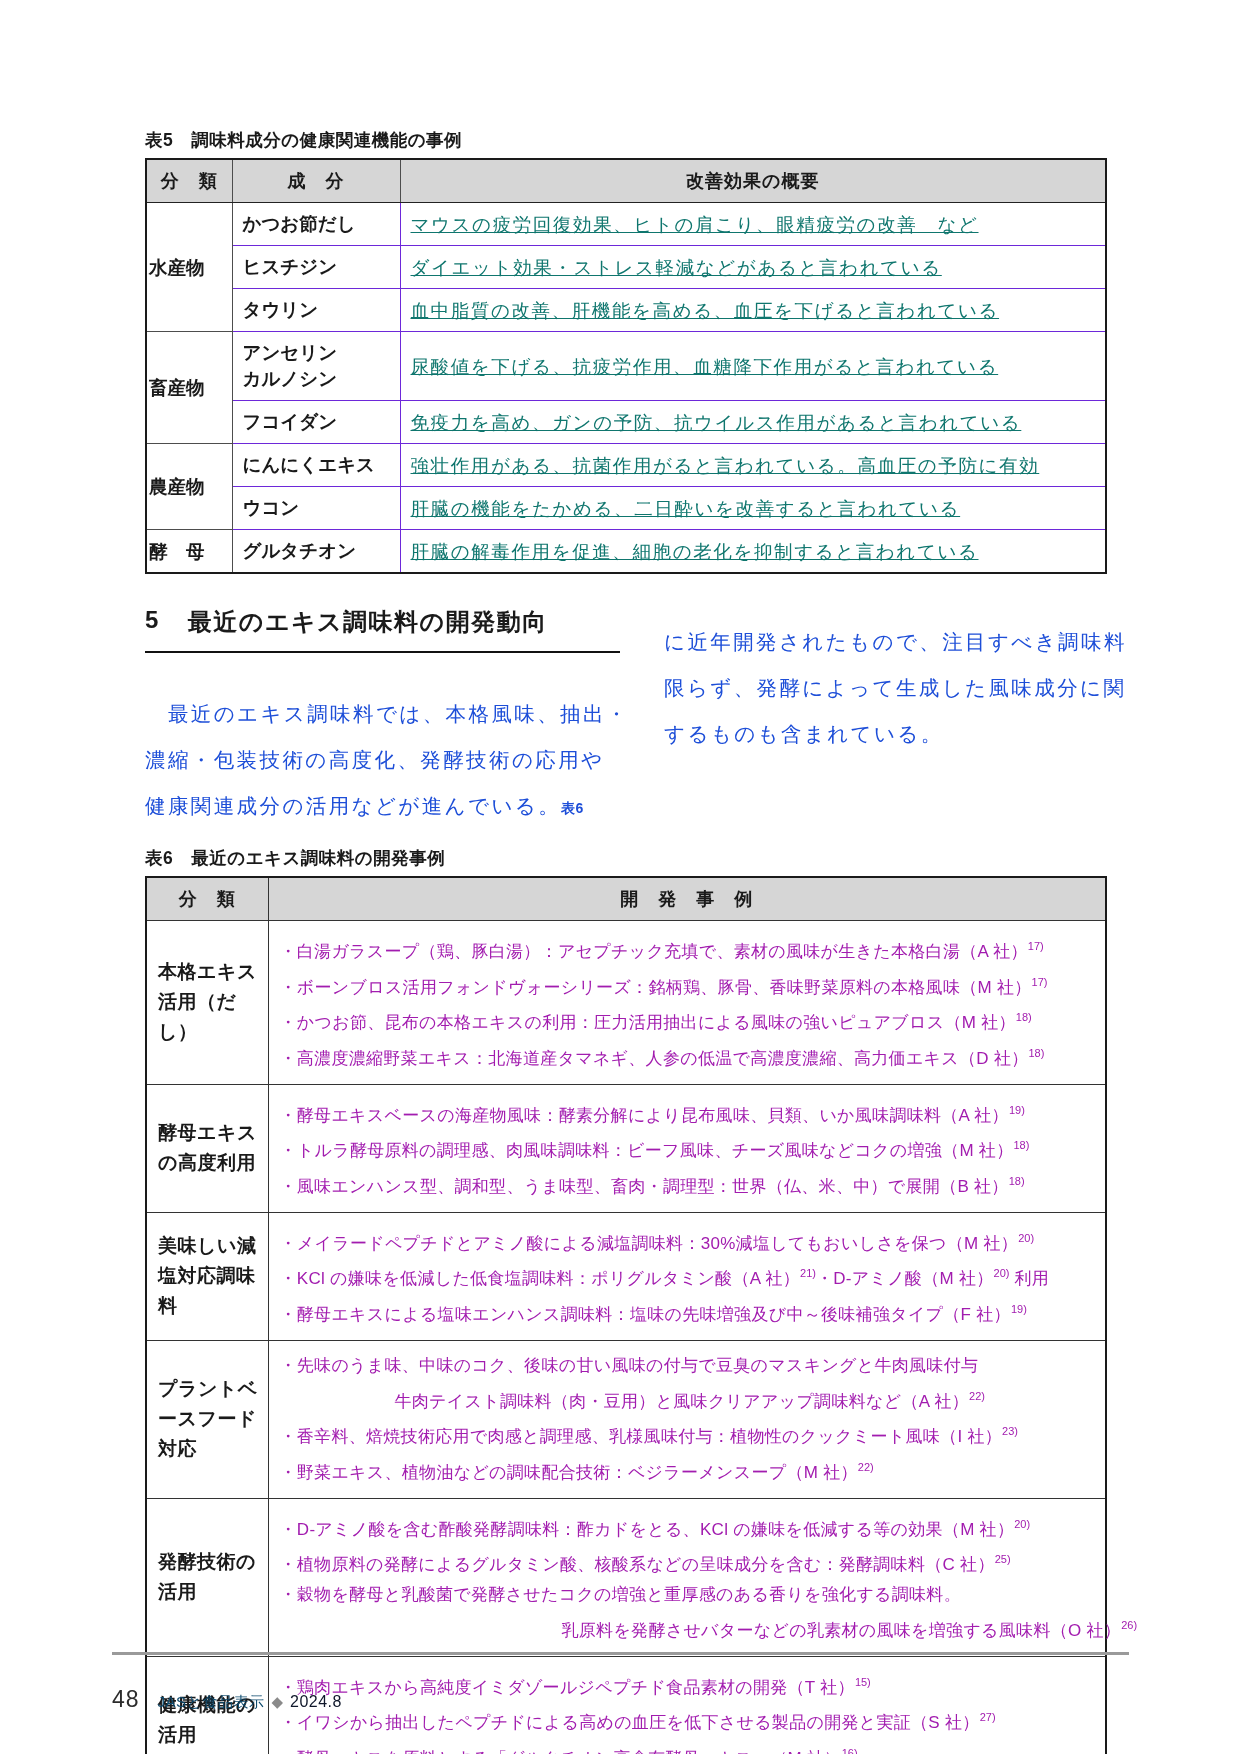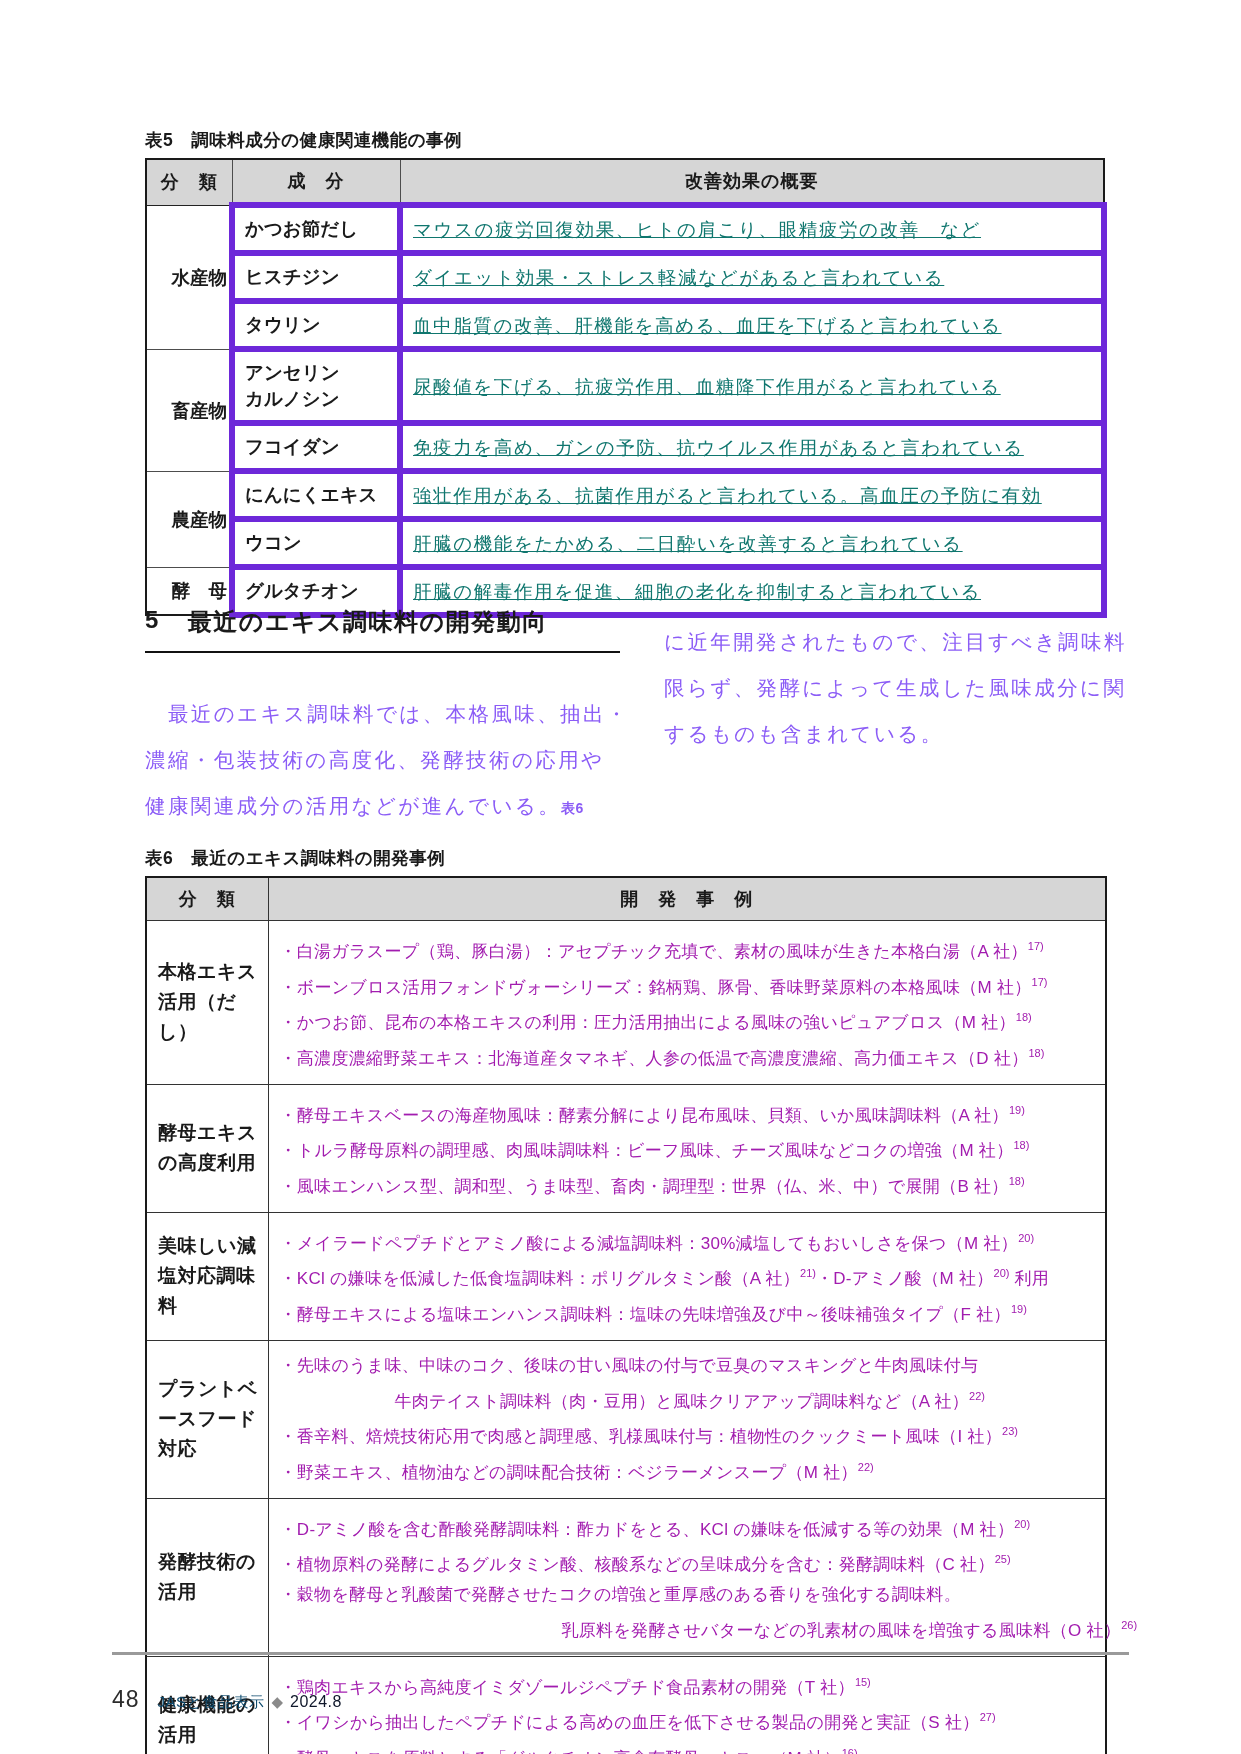--- a/index.html
+++ b/index.html
@@ -12,38 +12,38 @@
   #t5-caption{top:128px;}
   #t6-caption{top:846px;}
 
   table{border-collapse:collapse;table-layout:fixed;}
   #table5{position:absolute;top:158px;left:145px;width:962px;border:2.4px solid #1a1a1a;}
   #table5 th{
     background:#d6d6d6;font-size:18px;font-weight:bold;padding:9px 4px;
     border:1.4px solid #4d4d4d;text-align:center;letter-spacing:1px;
   }
   #table5 thead th{border-bottom:1.8px solid #222;}
-  #table5 td{border:6px solid #6d28d9;font-size:18.5px;padding:8px 10px;}
-  #table5 td.t5cat{text-align:right;font-weight:bold;border:1.4px solid #4d4d4d;padding:8px 2px;}
+  #table5 td{border:1px solid #6d28d9;font-size:18.5px;padding:8px 10px;}
+  #table5 td.t5cat{text-align:left;font-weight:bold;border:1.4px solid #4d4d4d;padding:8px 2px;}
   #table5 td.t5comp{font-weight:bold;white-space:pre-line;line-height:26px;}
   #table5 td.t5eff{letter-spacing:1.6px;color:#0f766e;text-decoration:underline;}
   #table5 tr.group-start td{border-top:1.8px solid #222;}
 
   #section{position:absolute;top:606px;left:145px;width:966px;display:flex;gap:44px;}
   .leftcol{width:475px;}
   .rightcol{width:447px;padding-top:13px;}
   #heading{
     font-size:24px;font-weight:bold;letter-spacing:1.5px;
     border-bottom:2.4px solid #111;padding-bottom:13px;display:flex;gap:28px;
   }
   .para{margin-top:38px;}
   .rightcol .para{margin-top:0;}
   .bodyline{
     font-family:"Liberation Serif","DejaVu Serif",serif;
-    font-size:20.5px;line-height:46px;letter-spacing:2.4px;white-space:nowrap;color:#8b5cf6;
+    font-size:20.5px;line-height:46px;letter-spacing:2.4px;white-space:nowrap;color:#1d4ed8;
   }
   .bodyline b{font-family:"Liberation Sans","DejaVu Sans",sans-serif;font-size:14px;letter-spacing:0.5px;}
 
   #table6{position:absolute;top:876px;left:145px;width:962px;border:2.4px solid #1a1a1a;}
   #table6 th{
     background:#d6d6d6;font-size:18px;font-weight:bold;padding:9px 4px;
     border:1.6px solid #333;text-align:center;letter-spacing:1px;
   }
   #table6 td{border:1.6px solid #333;vertical-align:middle;}
   #table6 td.t6cat{

